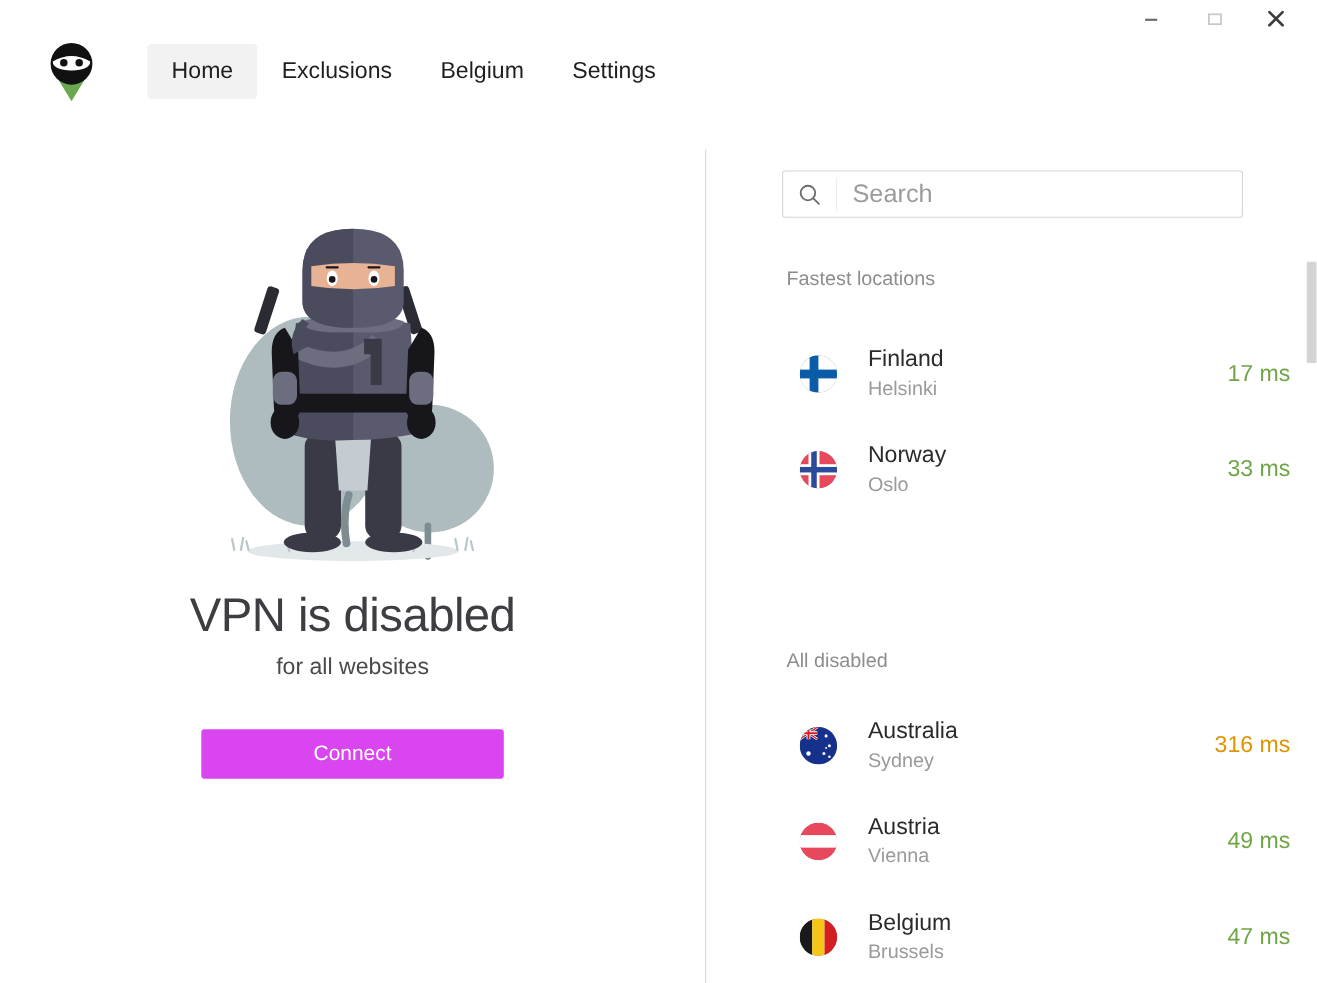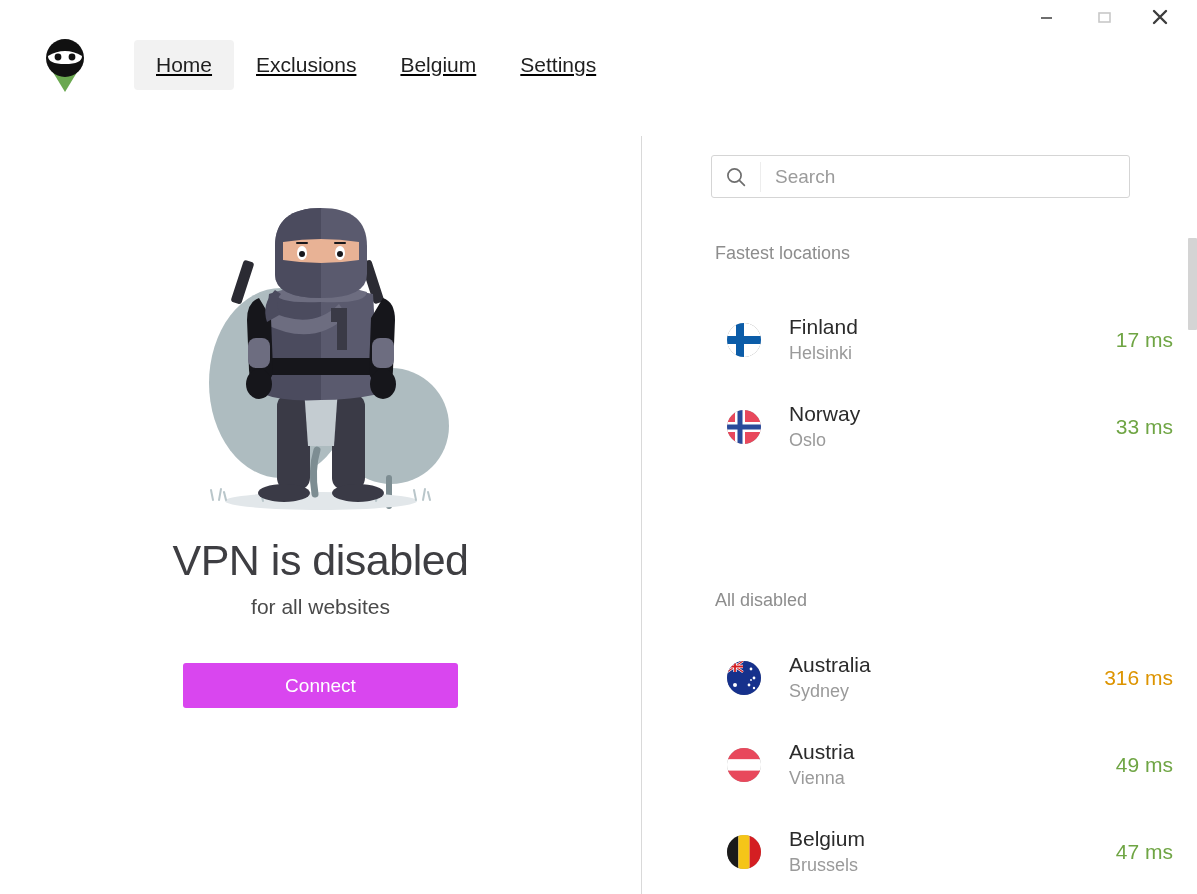--- a/index.html
+++ b/index.html
@@ -21,21 +21,21 @@
     background:transparent; border:none; cursor:pointer;
   }
   .winbtn svg { display:block; }
   #min-btn { margin-right:12px; }
   #max-btn { margin-right:10px; }
   #close-btn { margin-right:14px; }
 
   
   .navbar { position:absolute; top:34px; left:0; width:700px; height:62px; display:flex; align-items:center; }
   .logo { margin-left:42px; width:46px; height:58px; position:relative; }
-  .navtabs { display:flex; align-items:flex-end; margin-left:46px;text-decoration:underline; }
+  .navtabs { display:flex; align-items:flex-end; margin-left:46px; }
   .navtab {
     font-size:21px; color:#1f1f1f; padding:13px 22px; border-radius:4px;
     cursor:pointer; white-space:nowrap; background:transparent;
   }
   .navtab.active { background:#f2f2f2; }
 
   
   .divider { position:absolute; left:641px; top:136px; width:1px; height:758px; background:#d9d9d9; }
 
   
@@ -58,21 +58,21 @@
   
   .rightpane { position:absolute; left:642px; top:120px; width:555px; height:774px; }
   .search-wrap {
     position:absolute; left:69px; top:35px; width:419px; height:43px;
     border:1px solid #d5d5d5; border-radius:3px; background:#fff;
     display:flex; align-items:center;
   }
   .search-icon { width:48px; display:flex; align-items:center; justify-content:center; }
   .search-sep { width:1px; height:30px; background:#ededed; }
   .search-input {
-    flex:1; border:none; outline:none; font-size:19px; color:#555;
+    flex:1; border:none; outline:none; font-size:23px; color:#555;
     padding-left:14px; font-family:"Liberation Sans", sans-serif; background:transparent;
   }
   .search-input::placeholder { color:#9b9b9b; }
 
   .section-head {
     font-size:18px; color:#8d8d8d; padding-left:73px; margin-top:0;
   }
   .loc-list { margin:16px; padding:0; list-style:none; }
   .loc-row {
     display:flex; align-items:center; height:87px; padding-left:69px; padding-right:40px;

